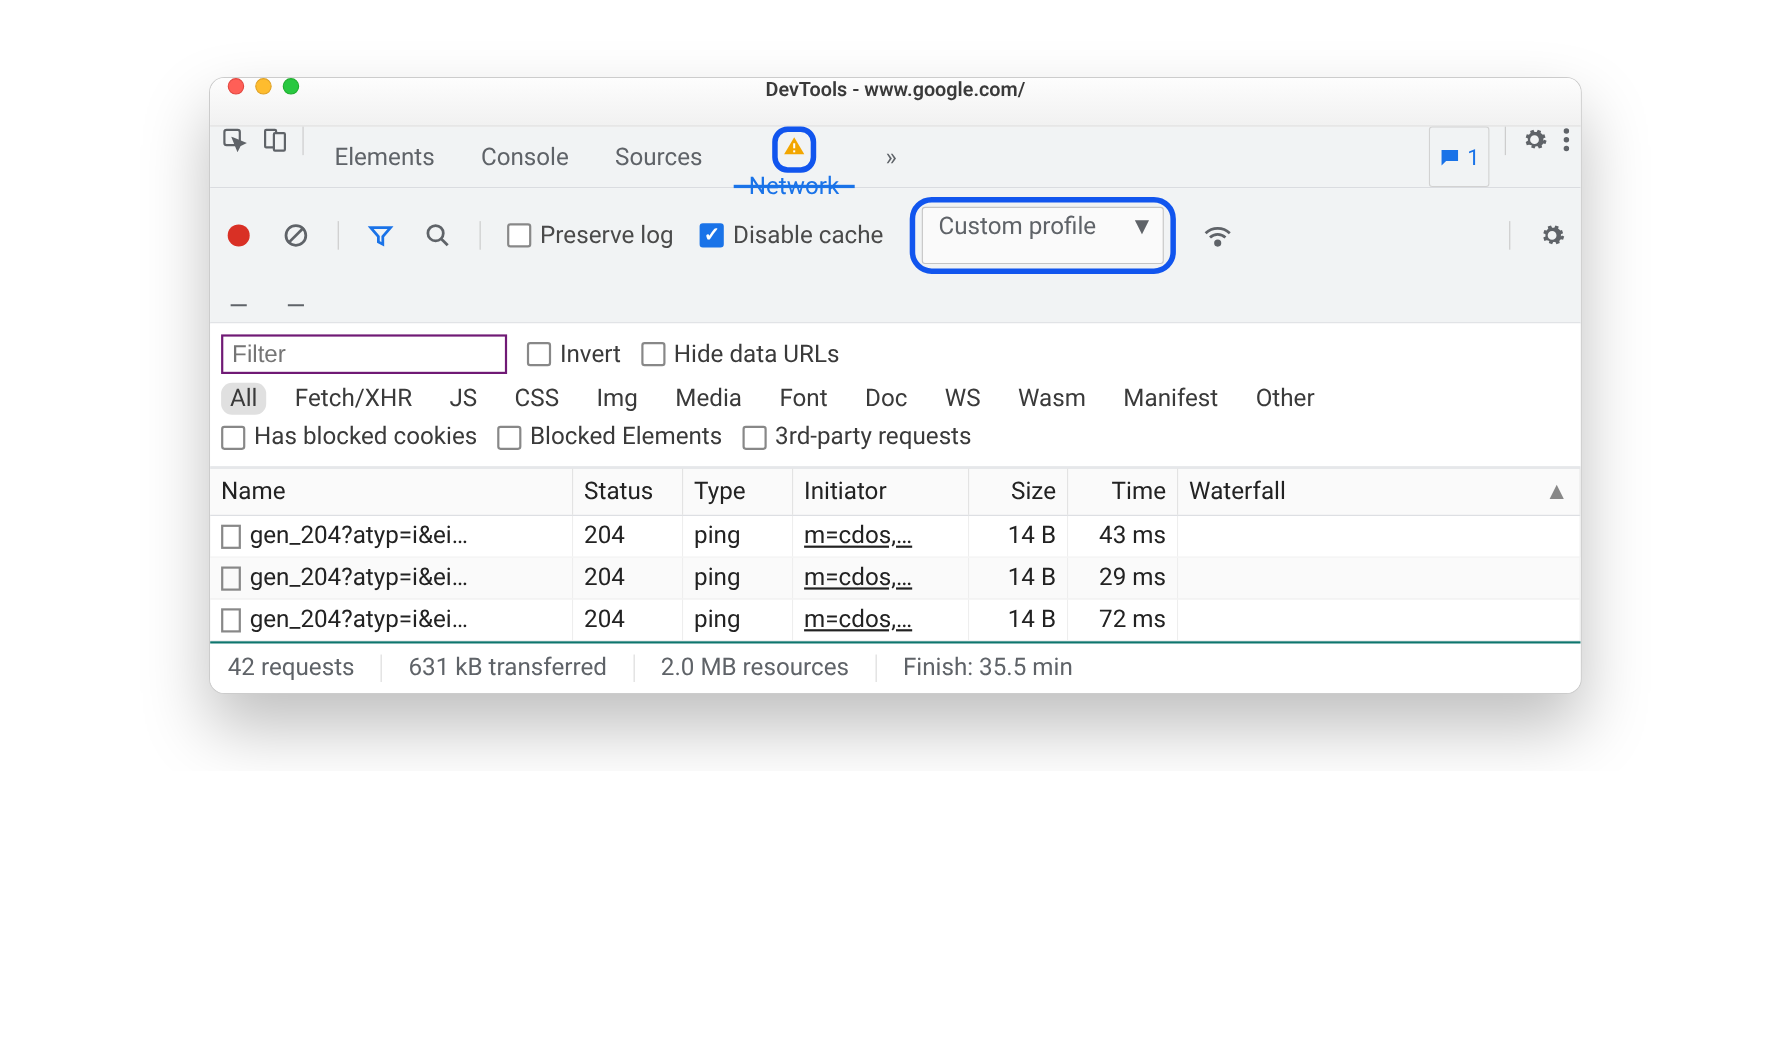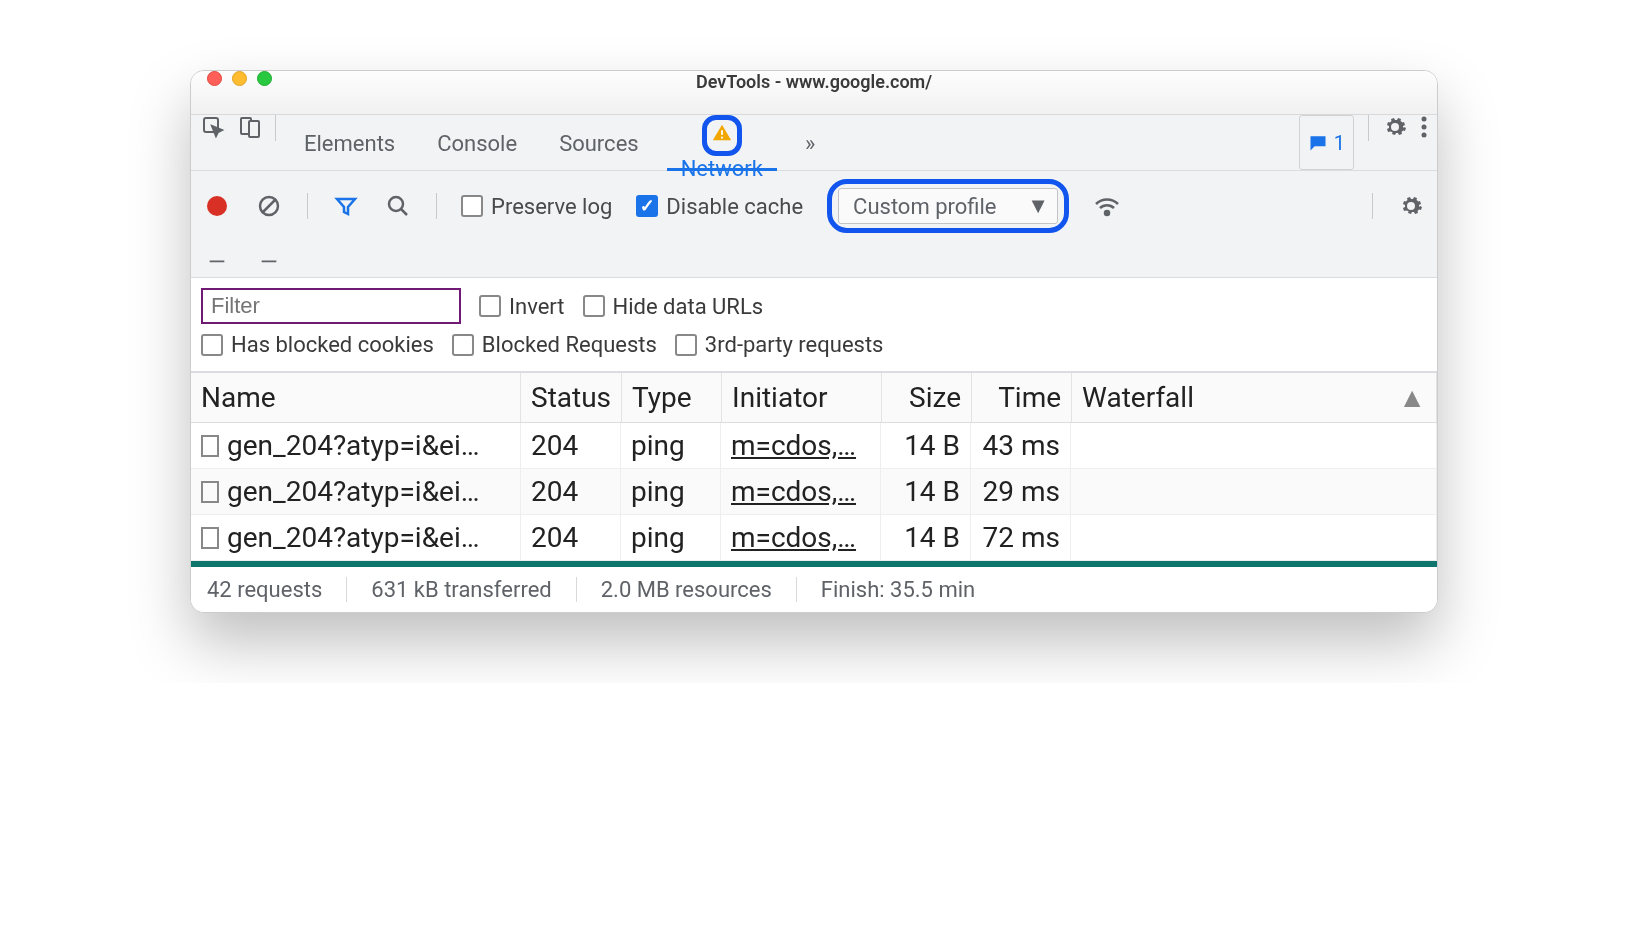--- a/index.html
+++ b/index.html
@@ -69,50 +69,50 @@
   width:22px; height:22px; border:2px solid #888; border-radius:3px;
   display:inline-flex; align-items:center; justify-content:center; background:#fff;
   flex-shrink:0;
 }
 .cbx.checked { background:#1a73e8; border-color:#1a73e8; color:#fff; }
 .cbx.checked::after { content:"✓"; font-size:18px; font-weight:bold; line-height:1; }
 .lbl { display:flex; align-items:center; gap:8px; white-space:nowrap; }
 .select-box {
   display:flex; align-items:center; gap:14px;
   background:#fafafa; border:1px solid #c4c4c4; border-radius:3px;
-  padding:4px 8px 4px 14px; color:#5f6368; min-width:220px; justify-content:space-between;
+  padding:4px 8px 20px 14px; color:#5f6368; min-width:220px; justify-content:space-between;
 }
 .select-highlight { border:5px solid #1155ee; border-radius:20px; padding:4px 6px; }
 
 .filter-section { background:#fff; border-bottom:1px solid #dadce0; padding:6px 10px 10px; }
 .filter-row { display:flex; align-items:center; gap:18px; font-size:22px; color:#3a3a3a; padding:4px 0; flex-wrap:wrap; }
 .filter-input {
   width:260px; height:36px; border:2px solid #701a75; padding:0 8px;
   font-size:22px; color:#888;
 }
 .chip { padding:2px 8px; border-radius:10px; cursor:pointer; }
 .chip.active { background:#e0e0e0; }
 
-.table { width:100%; font-size:28px; color:#222; }
+.table { width:100%; font-size:22px; color:#222; }
 .thead { display:flex; border-top:1px solid #dadce0; border-bottom:1px solid #dadce0; background:#fafafa; }
 .thead .th { padding:8px 10px; border-right:1px solid #e3e3e3; display:flex; align-items:center; }
 .col-name{flex:0 0 330px;} .col-status{flex:0 0 100px;} .col-type{flex:0 0 100px;}
 .col-init{flex:0 0 160px;} .col-size{flex:0 0 90px; justify-content:flex-end;text-align:center;}
 .col-time{flex:0 0 100px; justify-content:flex-end;} .col-wf{flex:1;}
 .sort-arrow{margin-left:auto;color:#888;}
 .tbody .tr { display:flex; border-bottom:1px solid #eee; }
 .tbody .tr:nth-child(even){background:#fafafa;}
 .tbody .td { padding:6px 10px; border-right:1px solid #eee; overflow:hidden; white-space:nowrap; text-overflow:ellipsis; display:flex; align-items:center; }
 .td.col-init span{text-decoration:underline;}
 .td.col-size,.td.col-time{justify-content:flex-end;}
 .docicon{width:18px;height:22px;border:2px solid #888;margin-right:8px;flex-shrink:0;}
 
 .statusbar {
   display:flex; align-items:center; gap:24px; padding:10px 16px;
-  font-size:22px; color:#5f6368; border-top:6px solid #0f766e; background:#fff;
+  font-size:22px; color:#5f6368; border-top:2px solid #0f766e; background:#fff;
 }
 .statusbar .sseg{padding-right:24px;border-right:1px solid #d9d9d9;}
 .statusbar .sseg:last-child{border:none;}
 
 svg{display:block;}
 </style>
 </head>
 <body>
 
 <div class="window">
@@ -251,27 +251,41 @@
       <label class="lbl">
         <span class="cbx"></span>
           <span>Invert</span>
       </label>
       <label class="lbl">
         <span class="cbx"></span>
           <span>Hide data URLs</span>
       </label>
     </div>
     <div class="filter-row">
+      <span class="chip active">All</span>
+      <span class="chip">Fetch/XHR</span>
+      <span class="chip">JS</span>
+      <span class="chip">CSS</span>
+      <span class="chip">Img</span>
+      <span class="chip">Media</span>
+      <span class="chip">Font</span>
+      <span class="chip">Doc</span>
+      <span class="chip">WS</span>
+      <span class="chip">Wasm</span>
+      <span class="chip">Manifest</span>
+      <span class="chip">Other</span>
+    </div>
+    <div class="filter-row">
       <label class="lbl">
           <span class="cbx"></span>
           <span>Has blocked cookies</span>
         </label>
       <label class="lbl">
           <span class="cbx"></span>
-          <span>Blocked Requests</span>
+          <span>Blocked Elements</span>
         </label>
       <label class="lbl">
           <span class="cbx"></span>
           <span>3rd-party requests</span>
         </label>
     </div>
   </div>
 
   <div class="table">
     <div class="thead">

